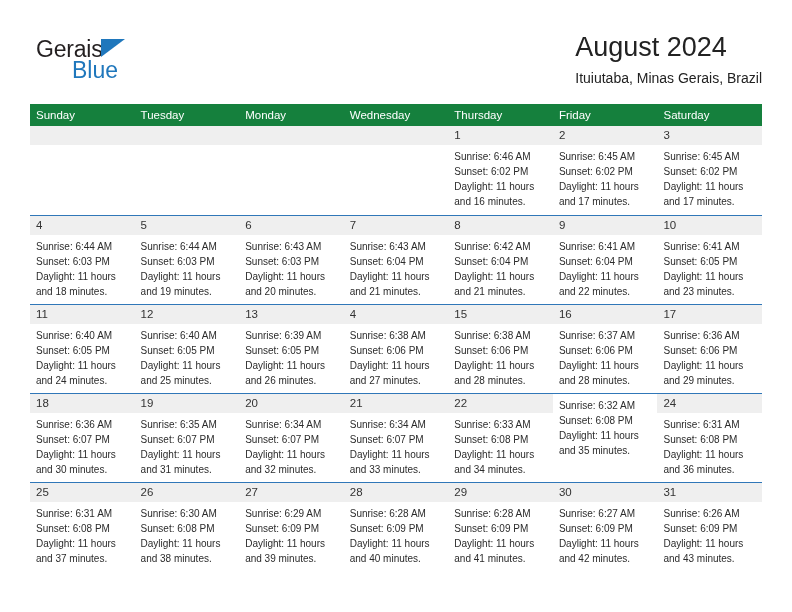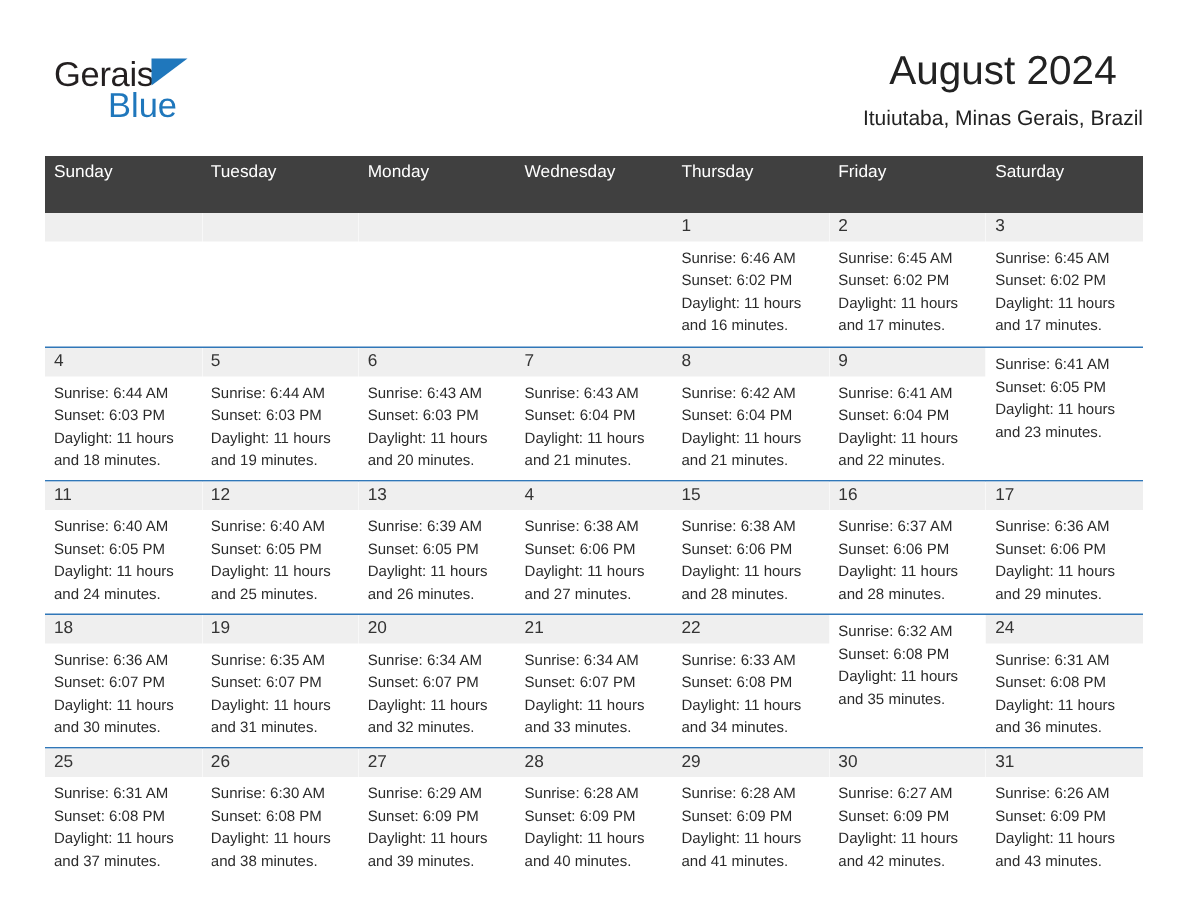--- a/index.html
+++ b/index.html
@@ -63,21 +63,21 @@
     margin-left: 36px;
     font-size: 23px;
     color: #1f77bc;
     line-height: 24px;
   }
 
   .title-block {
     position: absolute;
     right: 0;
     top: 0;
-    text-align: center;
+    text-align: left;
   }
   .cal-title {
     font-size: 27px;
     color: #222222;
     line-height: 34px;
     white-space: nowrap;
   }
   .cal-subtitle {
     margin-top: 5px;
     font-size: 14px;
@@ -88,22 +88,23 @@
 
   
   .calendar {
     position: absolute;
     left: 30px;
     top: 104px;
     width: 732px;
   }
   .weekday-header {
     display: flex;
-    background: #404040;
-    height: 38px;
+    background: #15803d;
+    height: 22px;
+    align-items: flex-end;
   }
   .weekday-cell {
     flex: 1 1 0;
     min-width: 0;
     color: #ffffff;
     font-size: 11.5px;
     line-height: 22px;
     padding-left: 6px;
     box-sizing: border-box;
     white-space: nowrap;
@@ -272,20 +273,21 @@
           <div class="day-cell">
             <div class="day-number">9</div>
             <div class="day-info">
               <div>Sunrise: 6:41 AM</div>
               <div>Sunset: 6:04 PM</div>
               <div>Daylight: 11 hours</div>
               <div>and 22 minutes.</div>
             </div>
           </div>
           <div class="day-cell">
+            <div class="day-number">10</div>
             <div class="day-info">
               <div>Sunrise: 6:41 AM</div>
               <div>Sunset: 6:05 PM</div>
               <div>Daylight: 11 hours</div>
               <div>and 23 minutes.</div>
             </div>
           </div>
         </div>
         <div class="week-row">
           <div class="day-cell">

